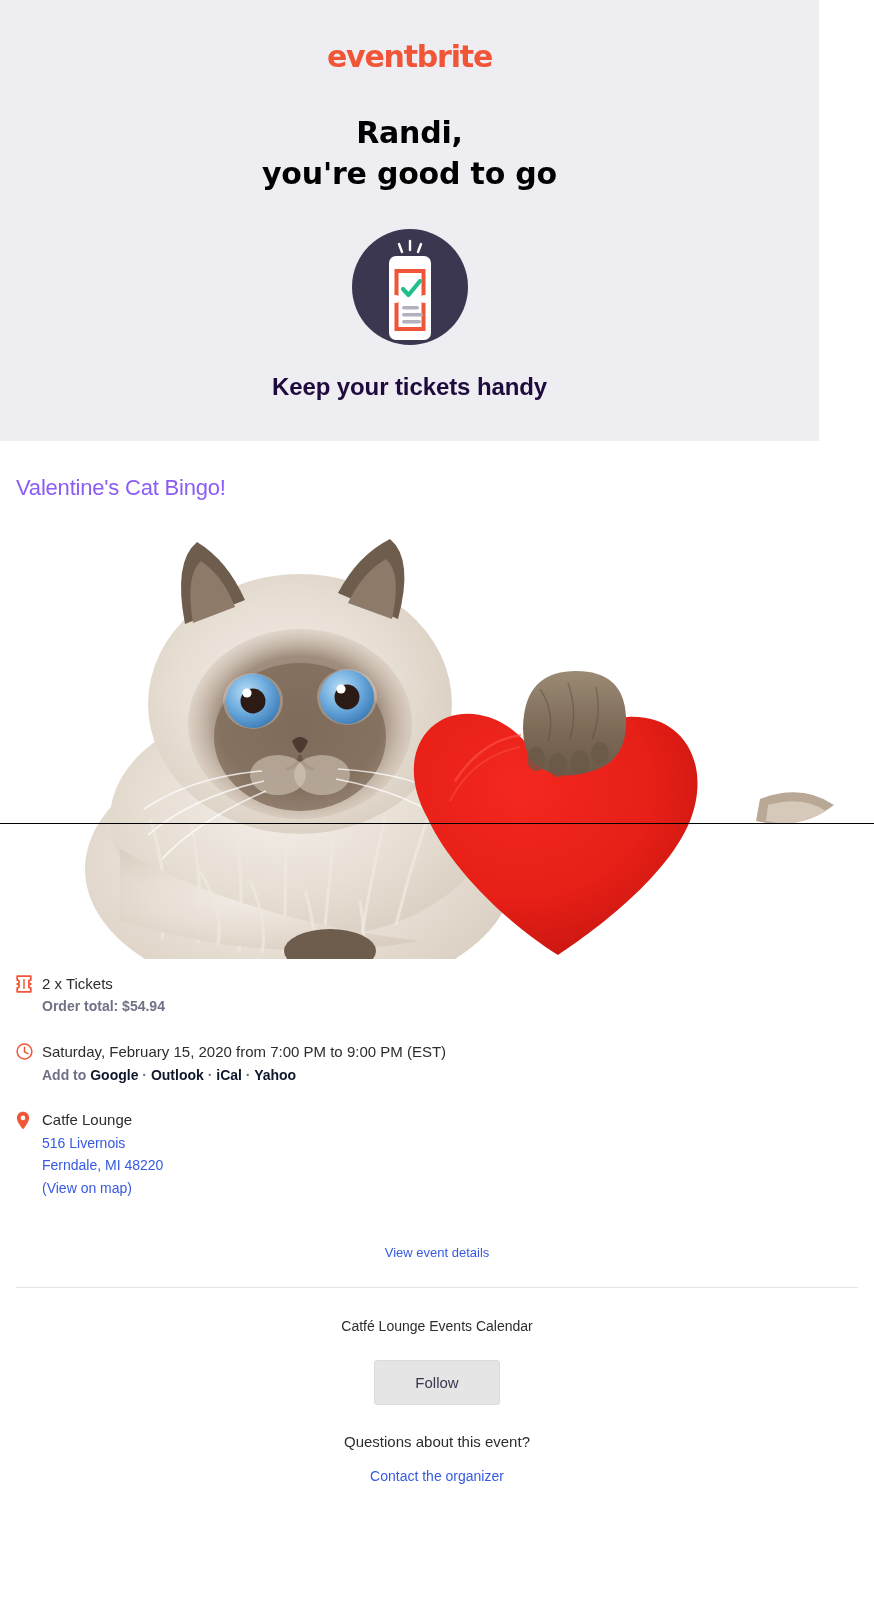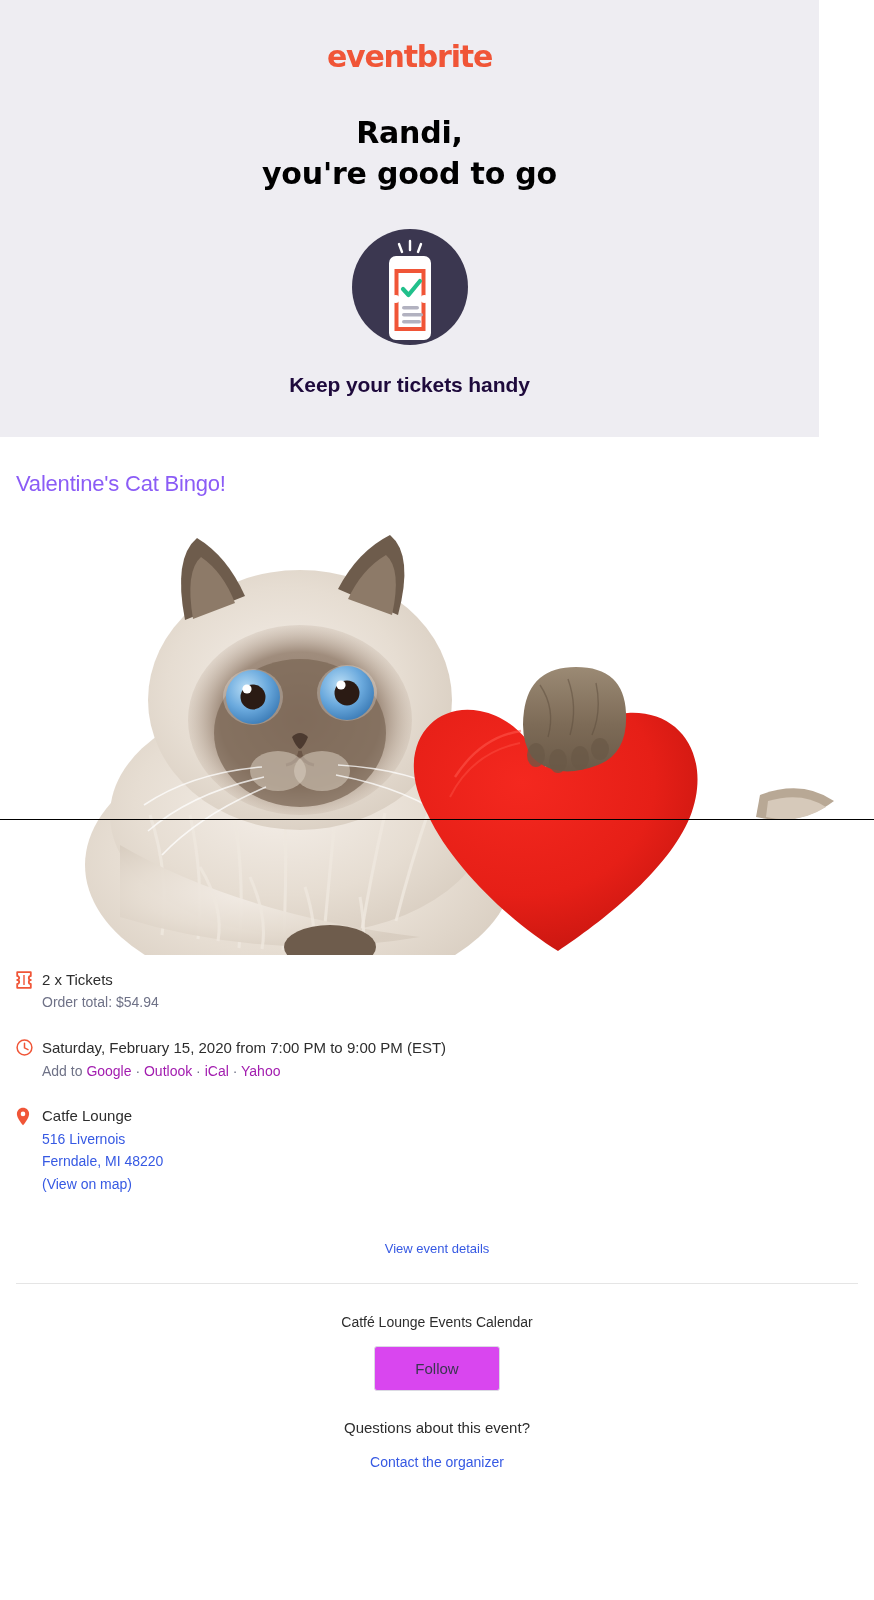--- a/index.html
+++ b/index.html
@@ -43,21 +43,21 @@
   }
   .hero-heading .l2 { display: block; }
 
   .illus-wrap {
     margin: 34px auto 0 auto;
     width: 116px;
     height: 116px;
   }
   .hero-subhead {
     margin: 28px 0 0 0;
-    font-size: 21px;
+    font-size: 24px;
     font-weight: bold;
     color: #1e0a3c;
     letter-spacing: -0.1px;
   }
   .cta-wrap { margin-top: 30px; }
   .cta-button {
     display: inline-block;
     background: #f05537;
     color: #ffffff;
     font-size: 14px;
@@ -123,30 +123,31 @@
   .drow .dtxt { flex: 1; }
   .dline-main {
     font-size: 15px;
     color: #2d2d2d;
     line-height: 1.5;
   }
   .dline-sub {
     font-size: 14px;
     color: #6f7287;
     line-height: 1.7;
+    font-weight: bold;
   }
   .dline-link {
     font-size: 14px;
     color: #3659e3;
     line-height: 1.6;
     text-decoration: none;
     display: block;
   }
   a.inline-link {
-    color: #a21caf;
+    color: #0f172a;
     text-decoration: none;
   }
   .dot-sep { color: #6f7287; }
 
   
   .view-details-wrap {
     text-align: center;
     padding: 22px 0 26px 0;
   }
   .view-details {
@@ -165,23 +166,23 @@
   .organizer {
     text-align: center;
     padding: 30px 0 0 0;
   }
   .org-name {
     font-size: 14px;
     color: #2d2d2d;
     margin: 0;
   }
   .follow-btn {
-    margin-top: 16px;
+    margin-top: 26px;
     display: inline-block;
-    background: #d946ef;
+    background: #e5e5e5;
     border: 1px solid #dbdae3;
     border-radius: 3px;
     color: #39364f;
     font-size: 15px;
     padding: 13px 40px;
     cursor: pointer;
     font-family: "Liberation Sans", sans-serif;
   }
   .questions {
     margin-top: 28px;

